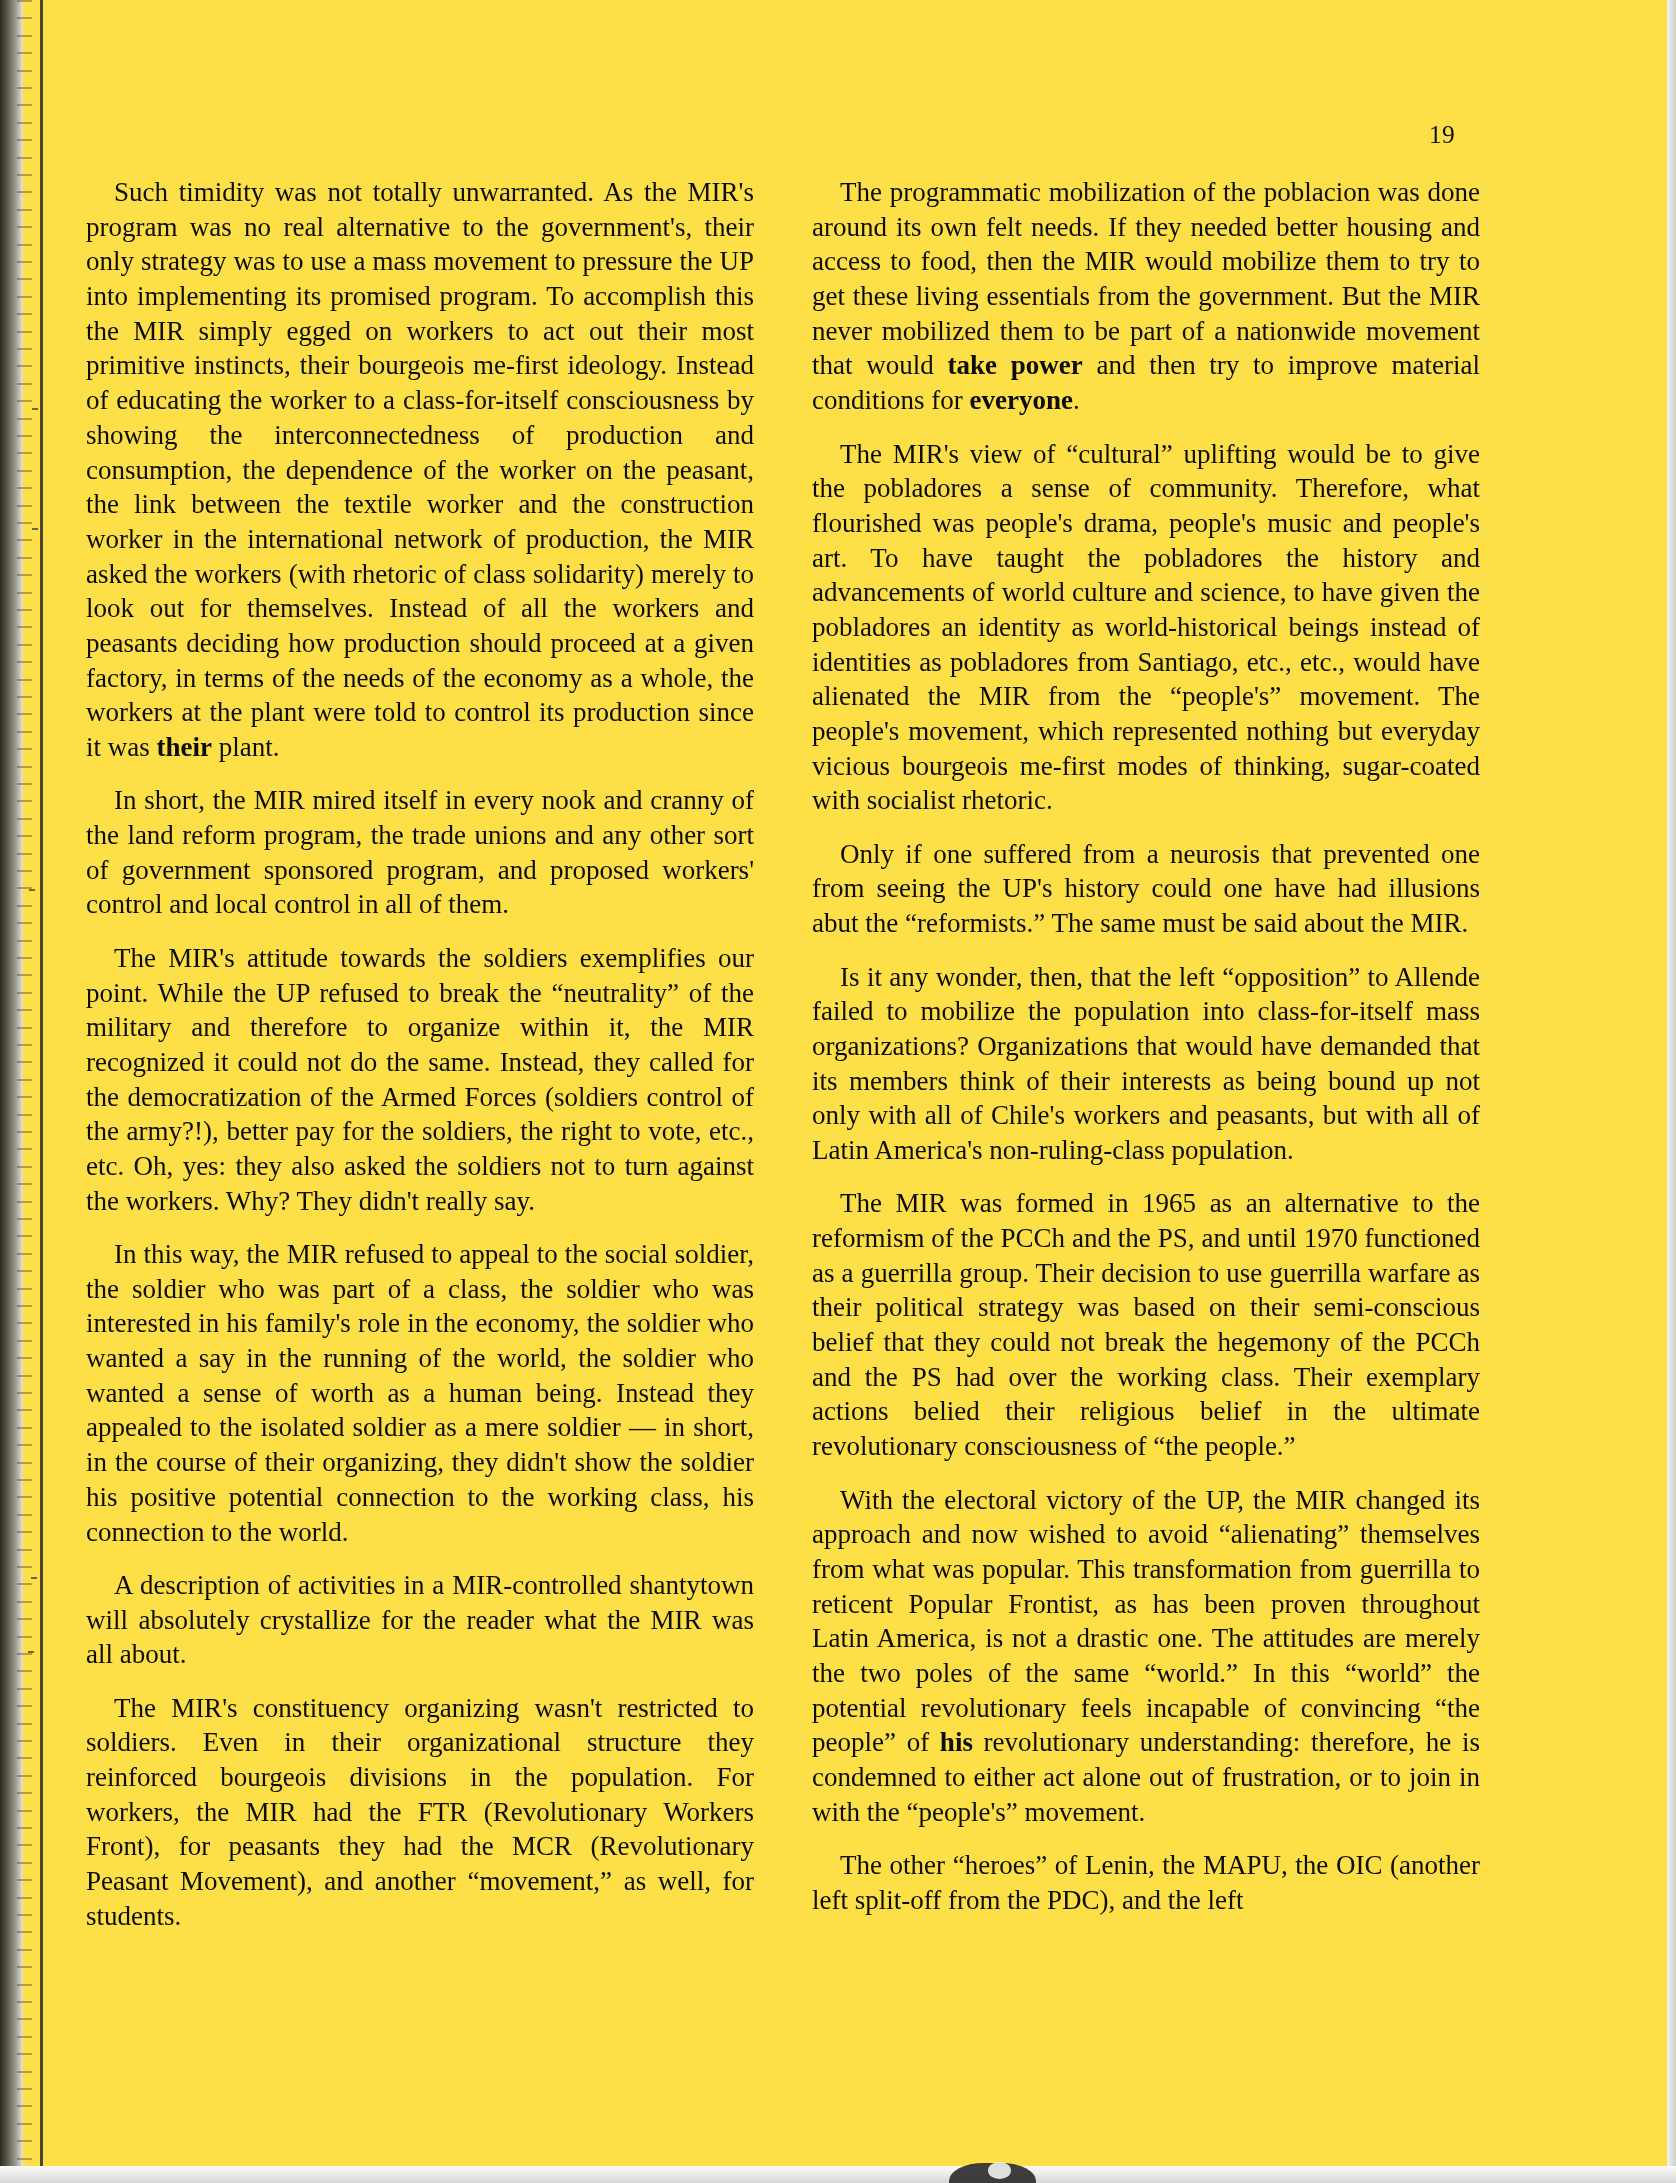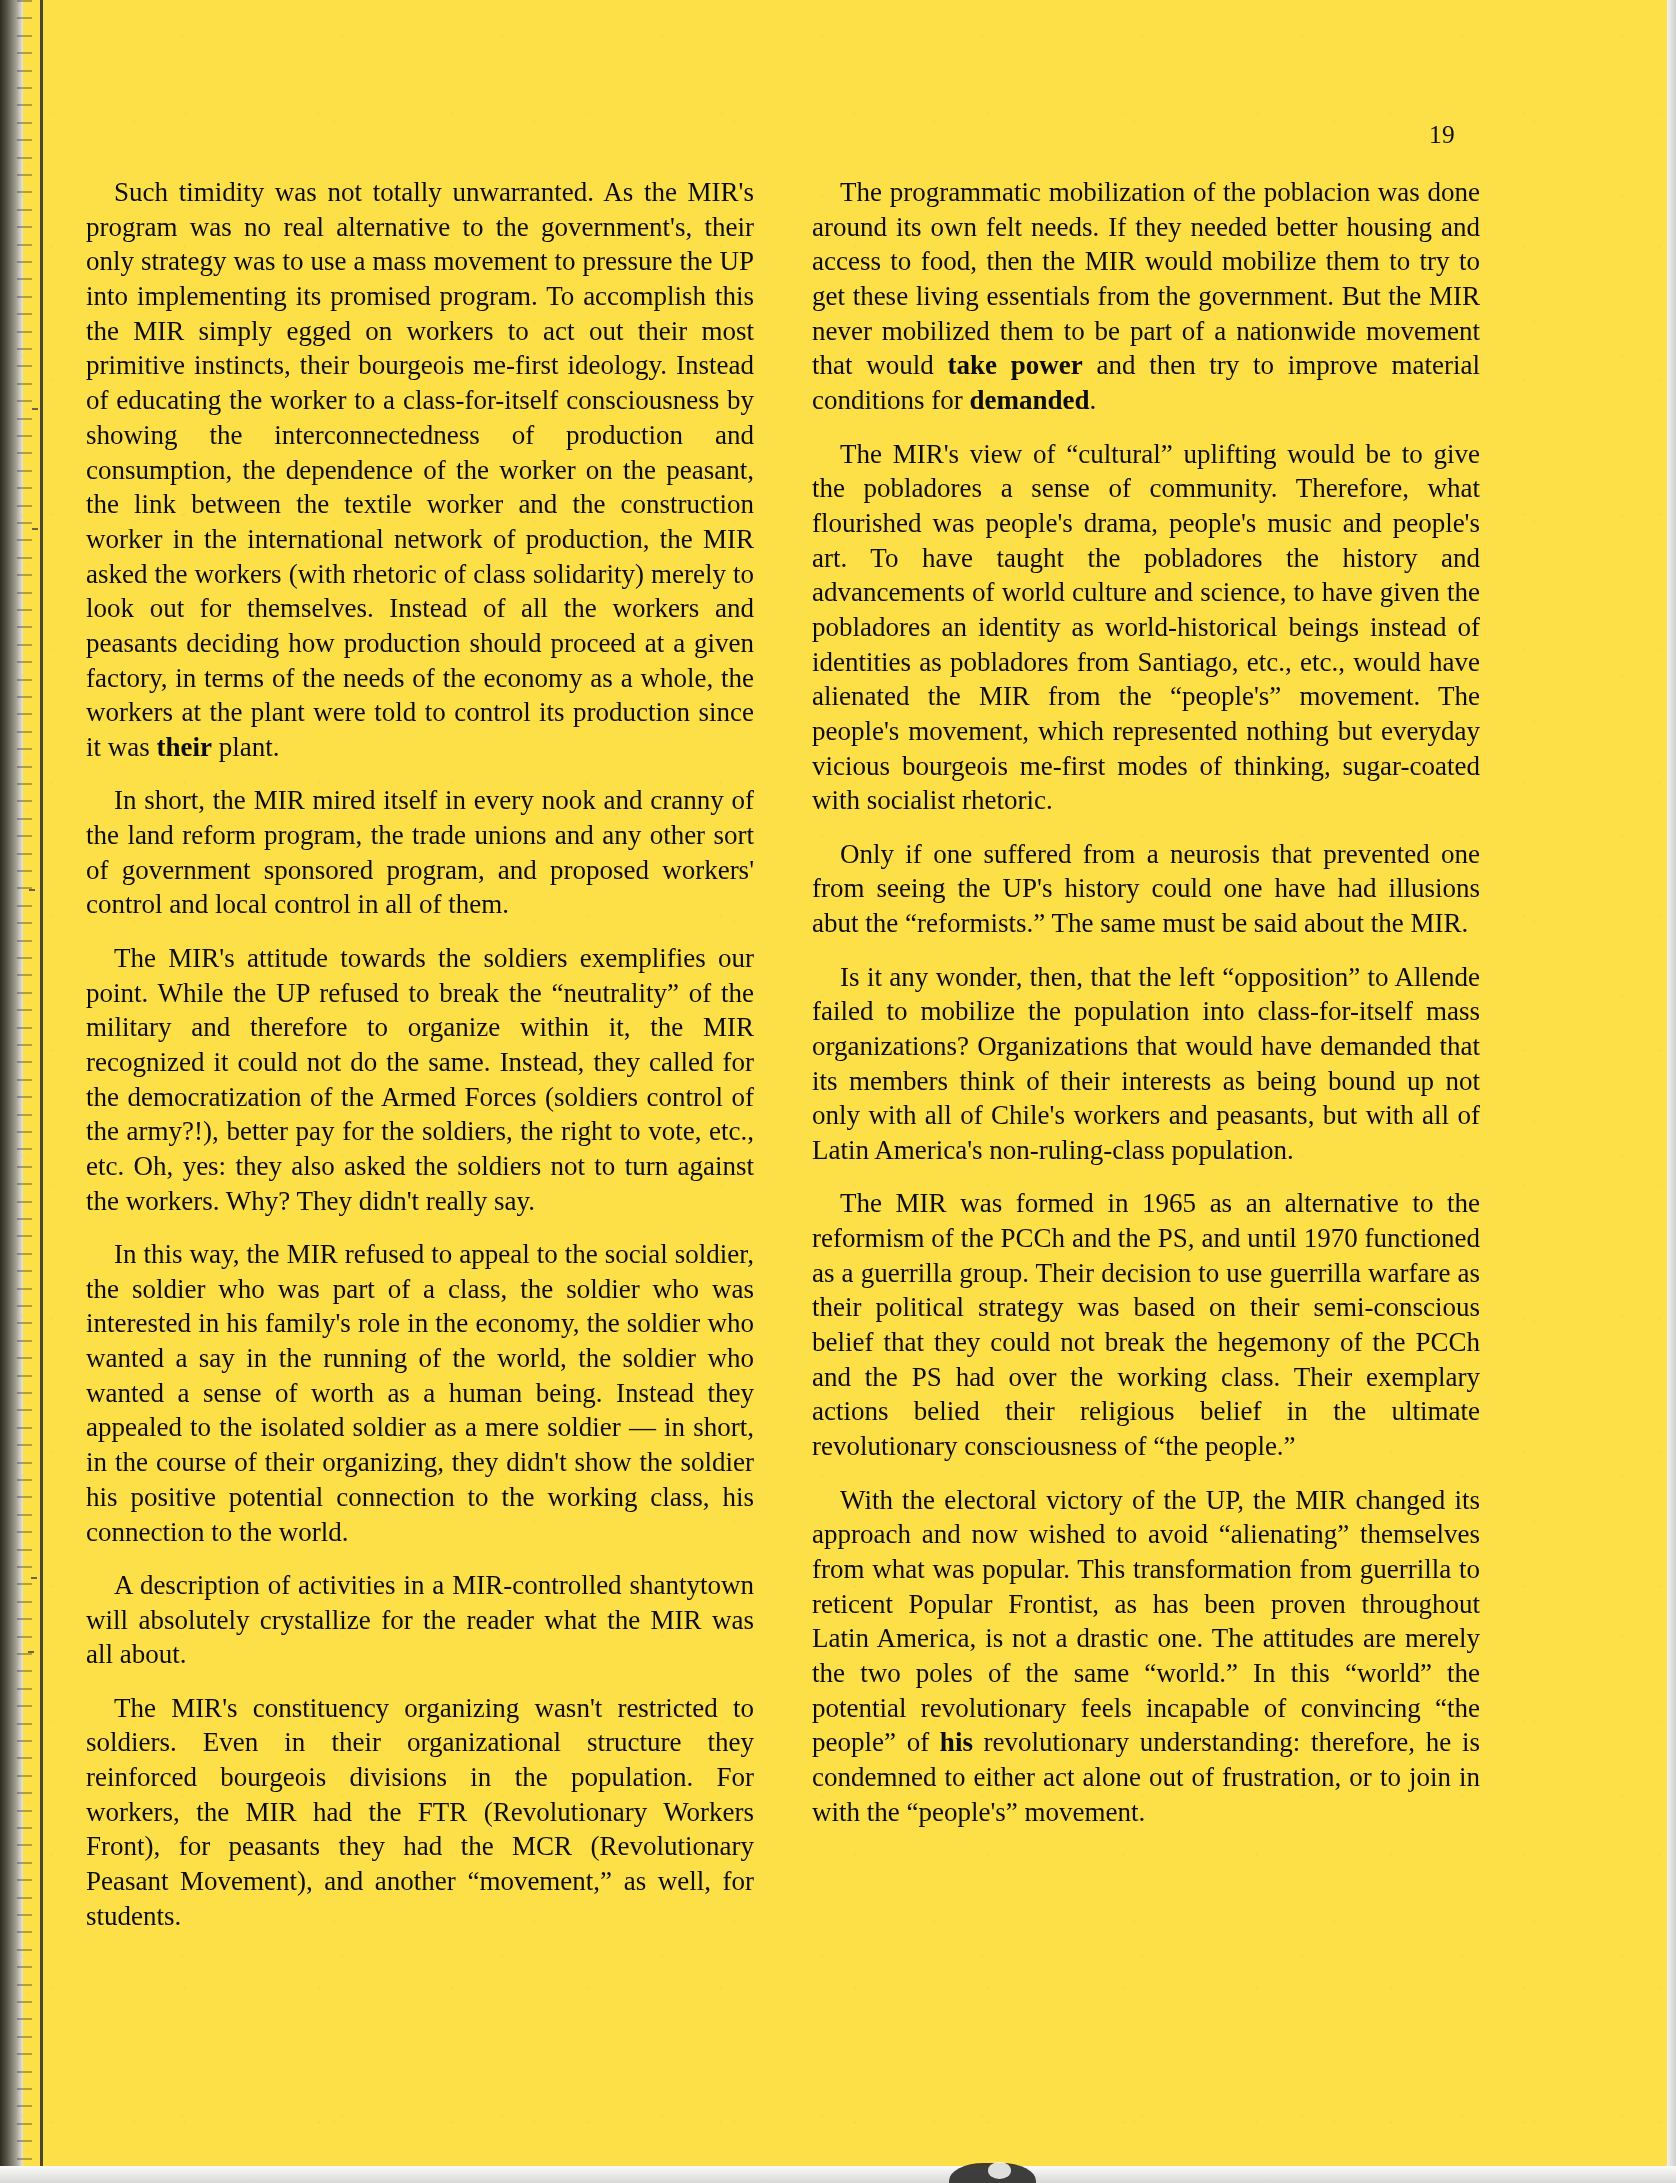--- a/index.html
+++ b/index.html
@@ -155,23 +155,24 @@
 
   <div class="col col-left" id="col-left">
       <p>Such timidity was not totally unwarranted. As the MIR's program was no real alternative to the government's, their only strategy was to use a mass movement to pressure the UP into implementing its promised program. To accomplish this the MIR simply egged on workers to act out their most primitive instincts, their bourgeois me-first ideology. Instead of educating the worker to a class-for-itself consciousness by showing the interconnectedness of production and consumption, the dependence of the worker on the peasant, the link between the textile worker and the construction worker in the international network of production, the MIR asked the workers (with rhetoric of class solidarity) merely to look out for themselves. Instead of all the workers and peasants deciding how production should proceed at a given factory, in terms of the needs of the economy as a whole, the workers at the plant were told to control its production since it was <b>their</b> plant.</p>
       <p>In short, the MIR mired itself in every nook and cranny of the land reform program, the trade unions and any other sort of government sponsored program, and proposed workers' control and local control in all of them.</p>
       <p>The MIR's attitude towards the soldiers exemplifies our point. While the UP refused to break the “neutrality” of the military and therefore to organize within it, the MIR recognized it could not do the same. Instead, they called for the democratization of the Armed Forces (soldiers control of the army?!), better pay for the soldiers, the right to vote, etc., etc. Oh, yes: they also asked the soldiers not to turn against the workers. Why? They didn't really say.</p>
       <p>In this way, the MIR refused to appeal to the social soldier, the soldier who was part of a class, the soldier who was interested in his family's role in the economy, the soldier who wanted a say in the running of the world, the soldier who wanted a sense of worth as a human being. Instead they appealed to the isolated soldier as a mere soldier — in short, in the course of their organizing, they didn't show the soldier his positive potential connection to the working class, his connection to the world.</p>
       <p>A description of activities in a MIR-controlled shantytown will absolutely crystallize for the reader what the MIR was all about.</p>
       <p>The MIR's constituency organizing wasn't restricted to soldiers. Even in their organizational structure they reinforced bourgeois divisions in the population. For workers, the MIR had the FTR (Revolutionary Workers Front), for peasants they had the MCR (Revolutionary Peasant Movement), and another “movement,” as well, for students.</p>
     </div>
   <div class="col col-right" id="col-right">
-      <p>The programmatic mobilization of the poblacion was done around its own felt needs. If they needed better housing and access to food, then the MIR would mobilize them to try to get these living essentials from the government. But the MIR never mobilized them to be part of a nationwide movement that would <b>take power</b> and then try to improve material conditions for <b>demanded</b>.</p>
+      <p>The programmatic mobilization of the poblacion was done around its own felt needs. If they needed better housing and access to food, then the MIR would mobilize them to try to get these living essentials from the government. But the MIR never mobilized them to be part of a nationwide movement that would <b>take power</b> and then try to improve material conditions for <b>everyone</b>.</p>
       <p>The MIR's view of “cultural” uplifting would be to give the pobladores a sense of community. Therefore, what flourished was people's drama, people's music and people's art. To have taught the pobladores the history and advancements of world culture and science, to have given the pobladores an identity as world-historical beings instead of identities as pobladores from Santiago, etc., etc., would have alienated the MIR from the “people's” movement. The people's movement, which represented nothing but everyday vicious bourgeois me-first modes of thinking, sugar-coated with socialist rhetoric.</p>
       <p>Only if one suffered from a neurosis that prevented one from seeing the UP's history could one have had illusions abut the “reformists.” The same must be said about the MIR.</p>
       <p>Is it any wonder, then, that the left “opposition” to Allende failed to mobilize the population into class-for-itself mass organizations? Organizations that would have demanded that its members think of their interests as being bound up not only with all of Chile's workers and peasants, but with all of Latin America's non-ruling-class population.</p>
       <p>The MIR was formed in 1965 as an alternative to the reformism of the PCCh and the PS, and until 1970 functioned as a guerrilla group. Their decision to use guerrilla warfare as their political strategy was based on their semi-conscious belief that they could not break the hegemony of the PCCh and the PS had over the working class. Their exemplary actions belied their religious belief in the ultimate revolutionary consciousness of “the people.”</p>
       <p>With the electoral victory of the UP, the MIR changed its approach and now wished to avoid “alienating” themselves from what was popular. This transformation from guerrilla to reticent Popular Frontist, as has been proven throughout Latin America, is not a drastic one. The attitudes are merely the two poles of the same “world.” In this “world” the potential revolutionary feels incapable of convincing “the people” of <b>his</b> revolutionary understanding: therefore, he is condemned to either act alone out of frustration, or to join in with the “people's” movement.</p>
+      <p>The other “heroes” of Lenin, the MAPU, the OIC (another left split-off from the PDC), and the left</p>
     </div>
 
   <div class="grain"></div>
 </div>
 
 
 </body></html>

